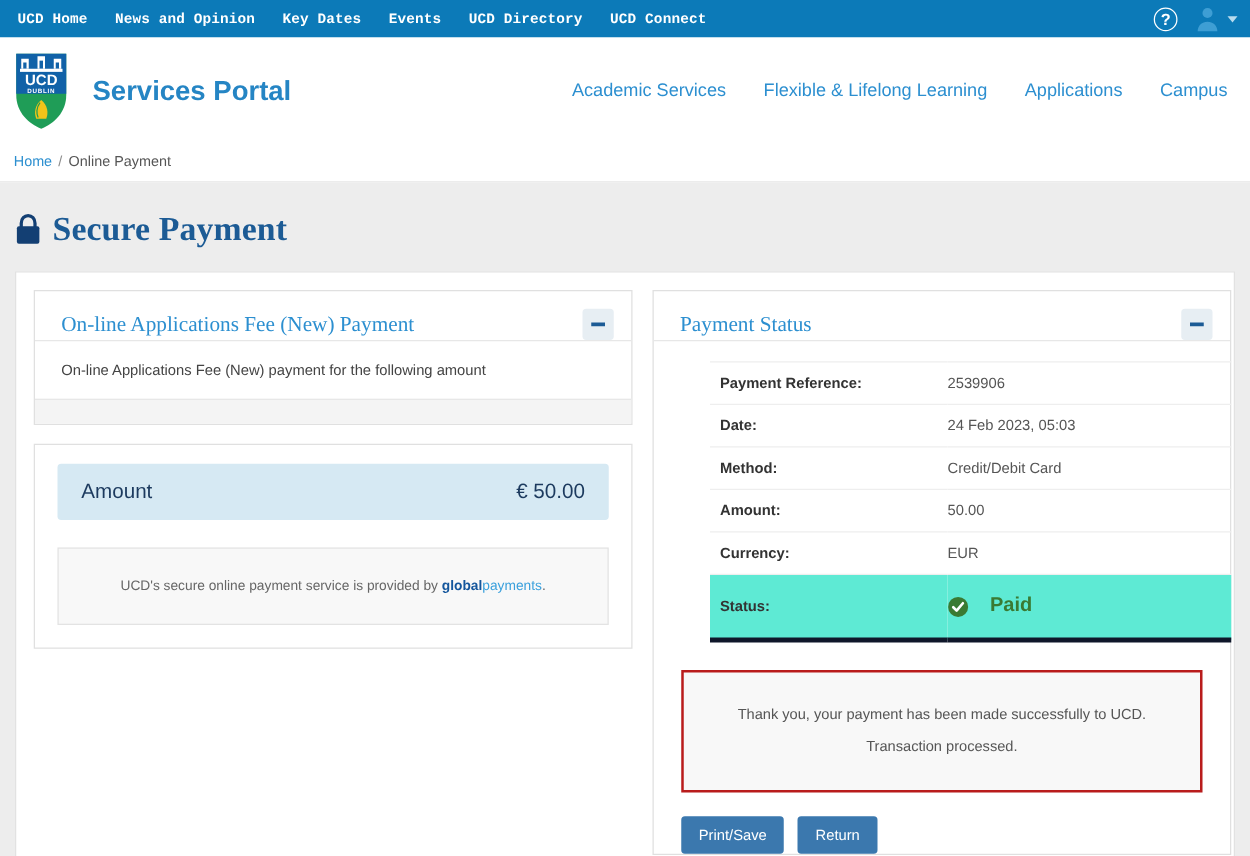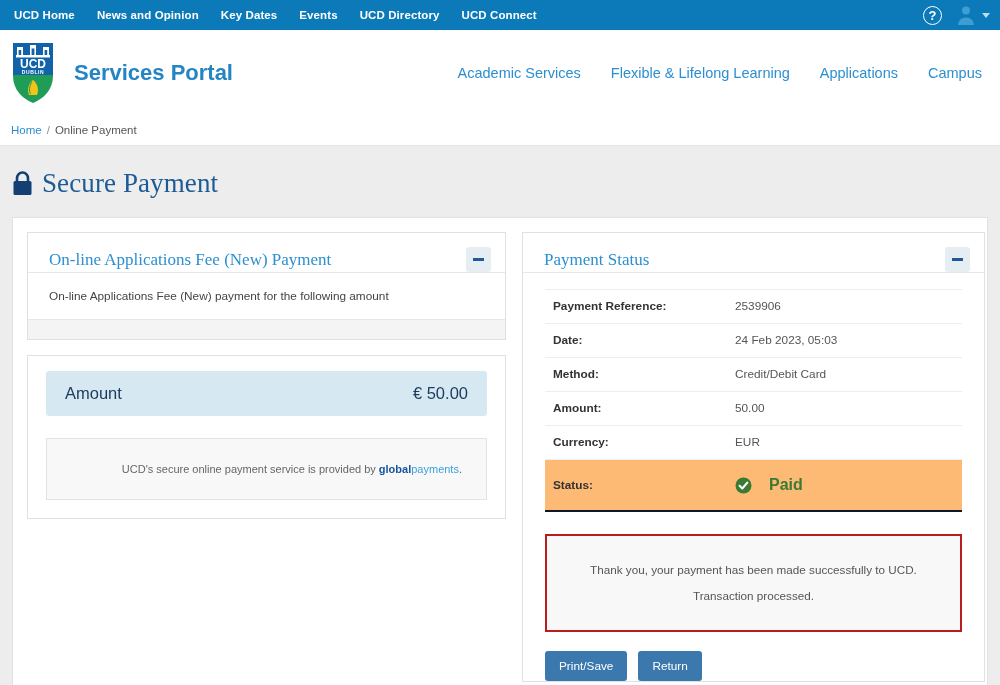--- a/index.html
+++ b/index.html
@@ -13,21 +13,21 @@
 
   
   .topbar {
     height: 30px;
     background: #0c7ab8;
     display: flex;
     align-items: center;
     padding: 0 14px 0 14px;
     position: relative;
   }
-  .topbar-links { display: flex; align-items: center; gap: 22px; }
+  .topbar-links { display: flex; align-items: center; gap: 22px; font-family: Liberation Mono, monospace; }
   .topbar-link {
     color: #ffffff;
     font-size: 11.5px;
     font-weight: bold;
     text-decoration: none;
     white-space: nowrap;
     letter-spacing: .1px;
   }
   .topbar-right {
     position: absolute;
@@ -106,21 +106,21 @@
     display: flex;
     align-items: center;
     gap: 9px;
     padding: 22px 0 18px 12px;
   }
   .lock-icon { width: 21px; height: 25px; flex: none; }
   .page-title {
     font-size: 27px;
     color: #1c5b95;
     font-family: "Liberation Serif", serif;
-    font-weight: normal;
+    font-weight: bold;
     letter-spacing: .1px;
   }
 
   .content-shell {
     margin: 0 12px;
     background: #ffffff;
     border: 1px solid #e2e2e2;
     padding: 14px 14px 0 14px;
     display: flex;
     gap: 16px;
@@ -180,47 +180,47 @@
     display: flex;
     align-items: center;
     justify-content: space-between;
   }
   .amount-label { font-size: 16.5px; color: #1c3a5e; }
   .amount-value { font-size: 16.5px; color: #1c3a5e; margin-left: 44px; }
   .provider-note {
     margin-top: 22px;
     border: 1px solid #e3e3e3;
     background: #f8f8f8;
-    padding: 24px 24px;
-    text-align: right;
+    padding: 24px 8px;
+    text-align: center;
     font-size: 11px;
     color: #666666;
   }
   .gp-bold { color: #14569c; font-weight: bold; }
   .gp-light { color: #3aa0dc; }
 
   
-  .status-table { width: 100%; border-collapse: collapse; }
+  .status-table { width: 100%; border-collapse: collapse; margin-left: 23px; }
   .status-table tr { border-bottom: 1px solid #eeeeee; }
   .status-table tr:first-child { border-top: 1px solid #eeeeee; }
   .status-table th {
     text-align: left;
     font-size: 11.8px;
     color: #333333;
     font-weight: bold;
     padding: 9px 6px 10px 8px;
     width: 190px;
   }
   .status-table td {
     text-align: left;
     font-size: 11.8px;
     color: #555555;
     padding: 9px 6px 10px 0;
   }
-  tr.status-row { background: #fdba74; border-bottom: 2px solid #0f172a; }
+  tr.status-row { background: #5eead4; border-bottom: 4px solid #0f172a; }
   tr.status-row th { padding: 16px 6px 16px 8px; }
   tr.status-row td { padding: 16px 6px 16px 0; }
   .paid-wrap { display: flex; align-items: center; gap: 17px; }
   .check-icon { width: 17px; height: 17px; flex: none; }
   .paid-text { font-size: 16px; font-weight: bold; color: #3a7a33; }
 
   .thankyou {
     margin-top: 22px;
     border: 2px solid #b91c1c;
     background: #f8f8f8;

